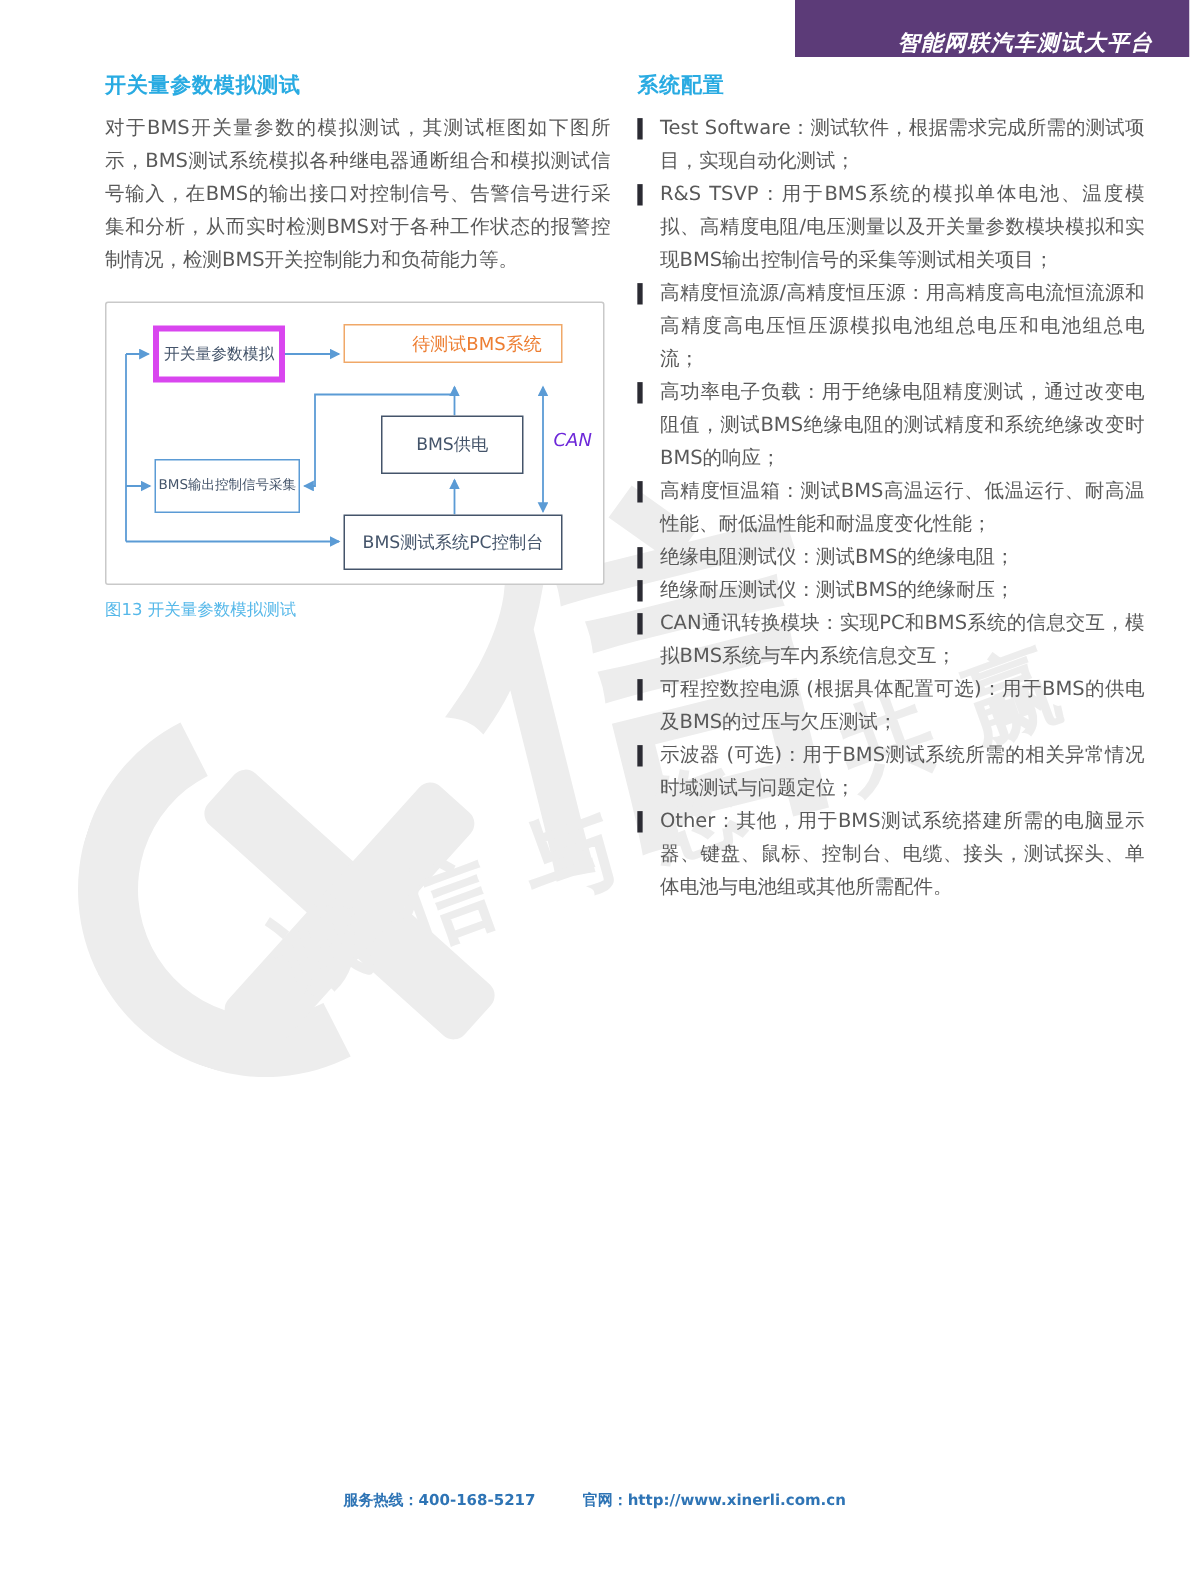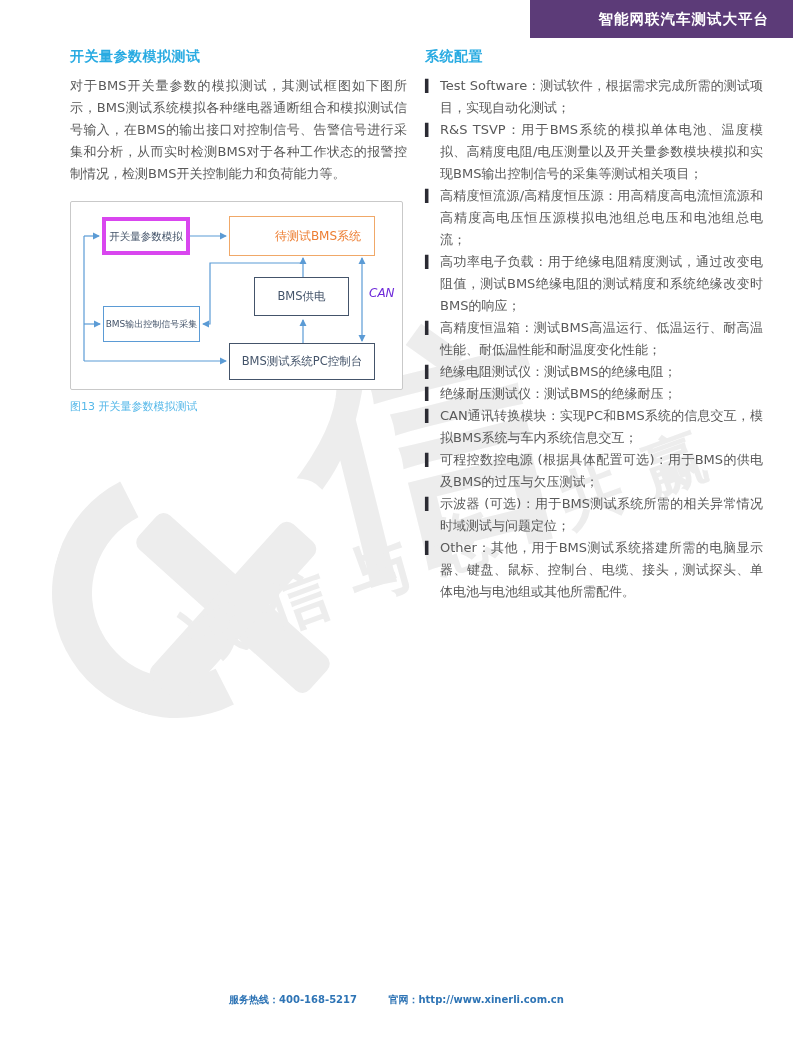--- a/index.html
+++ b/index.html
@@ -5,22 +5,22 @@
   * { margin:0; padding:0; box-sizing:border-box; }
   html,body { width:793px; height:1058px; }
   body {
     font-family:"DejaVu Sans","Liberation Sans",sans-serif;
     background:#ffffff; position:relative; overflow:hidden;
     color:#595959;
   }
   
   .header-bar {
     position:absolute; left:530px; right:0; top:0; height:38px;
-    background:#5c3b78; display:flex; align-items:center; justify-content:flex-end;
-    padding-right:24px; z-index:2;
+    background:#5c3b78; display:flex; align-items:flex-end; justify-content:flex-end;
+    padding-right:24px; z-index:2;font-style:italic;
   }
   .header-bar .title { color:#ffffff; font-size:14.5px; font-weight:bold; letter-spacing:1px; }
   
   .watermark { position:absolute; inset:0; z-index:0; pointer-events:none; overflow:hidden; }
   .wm-slogan {
     position:absolute; left:185px; top:600px; font-size:62px; letter-spacing:26px;
     color:#ededed; white-space:nowrap; transform:rotate(-20deg); transform-origin:left center;
     font-weight:bold;
   }
   .wm-glyph {
@@ -56,21 +56,21 @@
   .figure svg.arrows { position:absolute; left:0; top:0; width:333px; height:189px; }
   .node {
     position:absolute; background:#ffffff; display:flex; align-items:center; justify-content:center;
     text-align:center; color:#44546a; line-height:1.2;
   }
   .node.steel  { border:4px solid #d946ef; }
   .node.light  { border:1px solid #5b9bd5; }
   .node.navy   { border:1px solid #44546a; }
   .node.orange { border:1px solid #f0a868; color:#ed7d31; }
   .n-switch  { left:31px;  top:15px;  width:88px;  height:38px; font-size:10.5px; }
-  .n-bms     { left:158px; top:14px;  width:146px; height:40px; font-size:12px;padding-left:32px; }
+  .n-bms     { left:158px; top:14px;  width:146px; height:26px; font-size:12px;padding-left:32px; }
   .n-power   { left:183px; top:75px;  width:95px;  height:39px; font-size:11.5px; }
   .n-collect { left:32px;  top:104px; width:97px;  height:36px; font-size:9px; }
   .n-pc      { left:158px; top:141px; width:146px; height:37px; font-size:11.5px; }
   .can-label { position:absolute; left:298px; top:84px; font-size:12px; color:#6d28d9;font-style:italic; }
   .fig-caption { margin-top:9px; font-size:11px; color:#56b8e9; }
   
   .footer {
     position:absolute; left:0; right:0; top:993px; text-align:center;
     font-size:10px; font-weight:bold; color:#2e74b5; z-index:1;
   }

